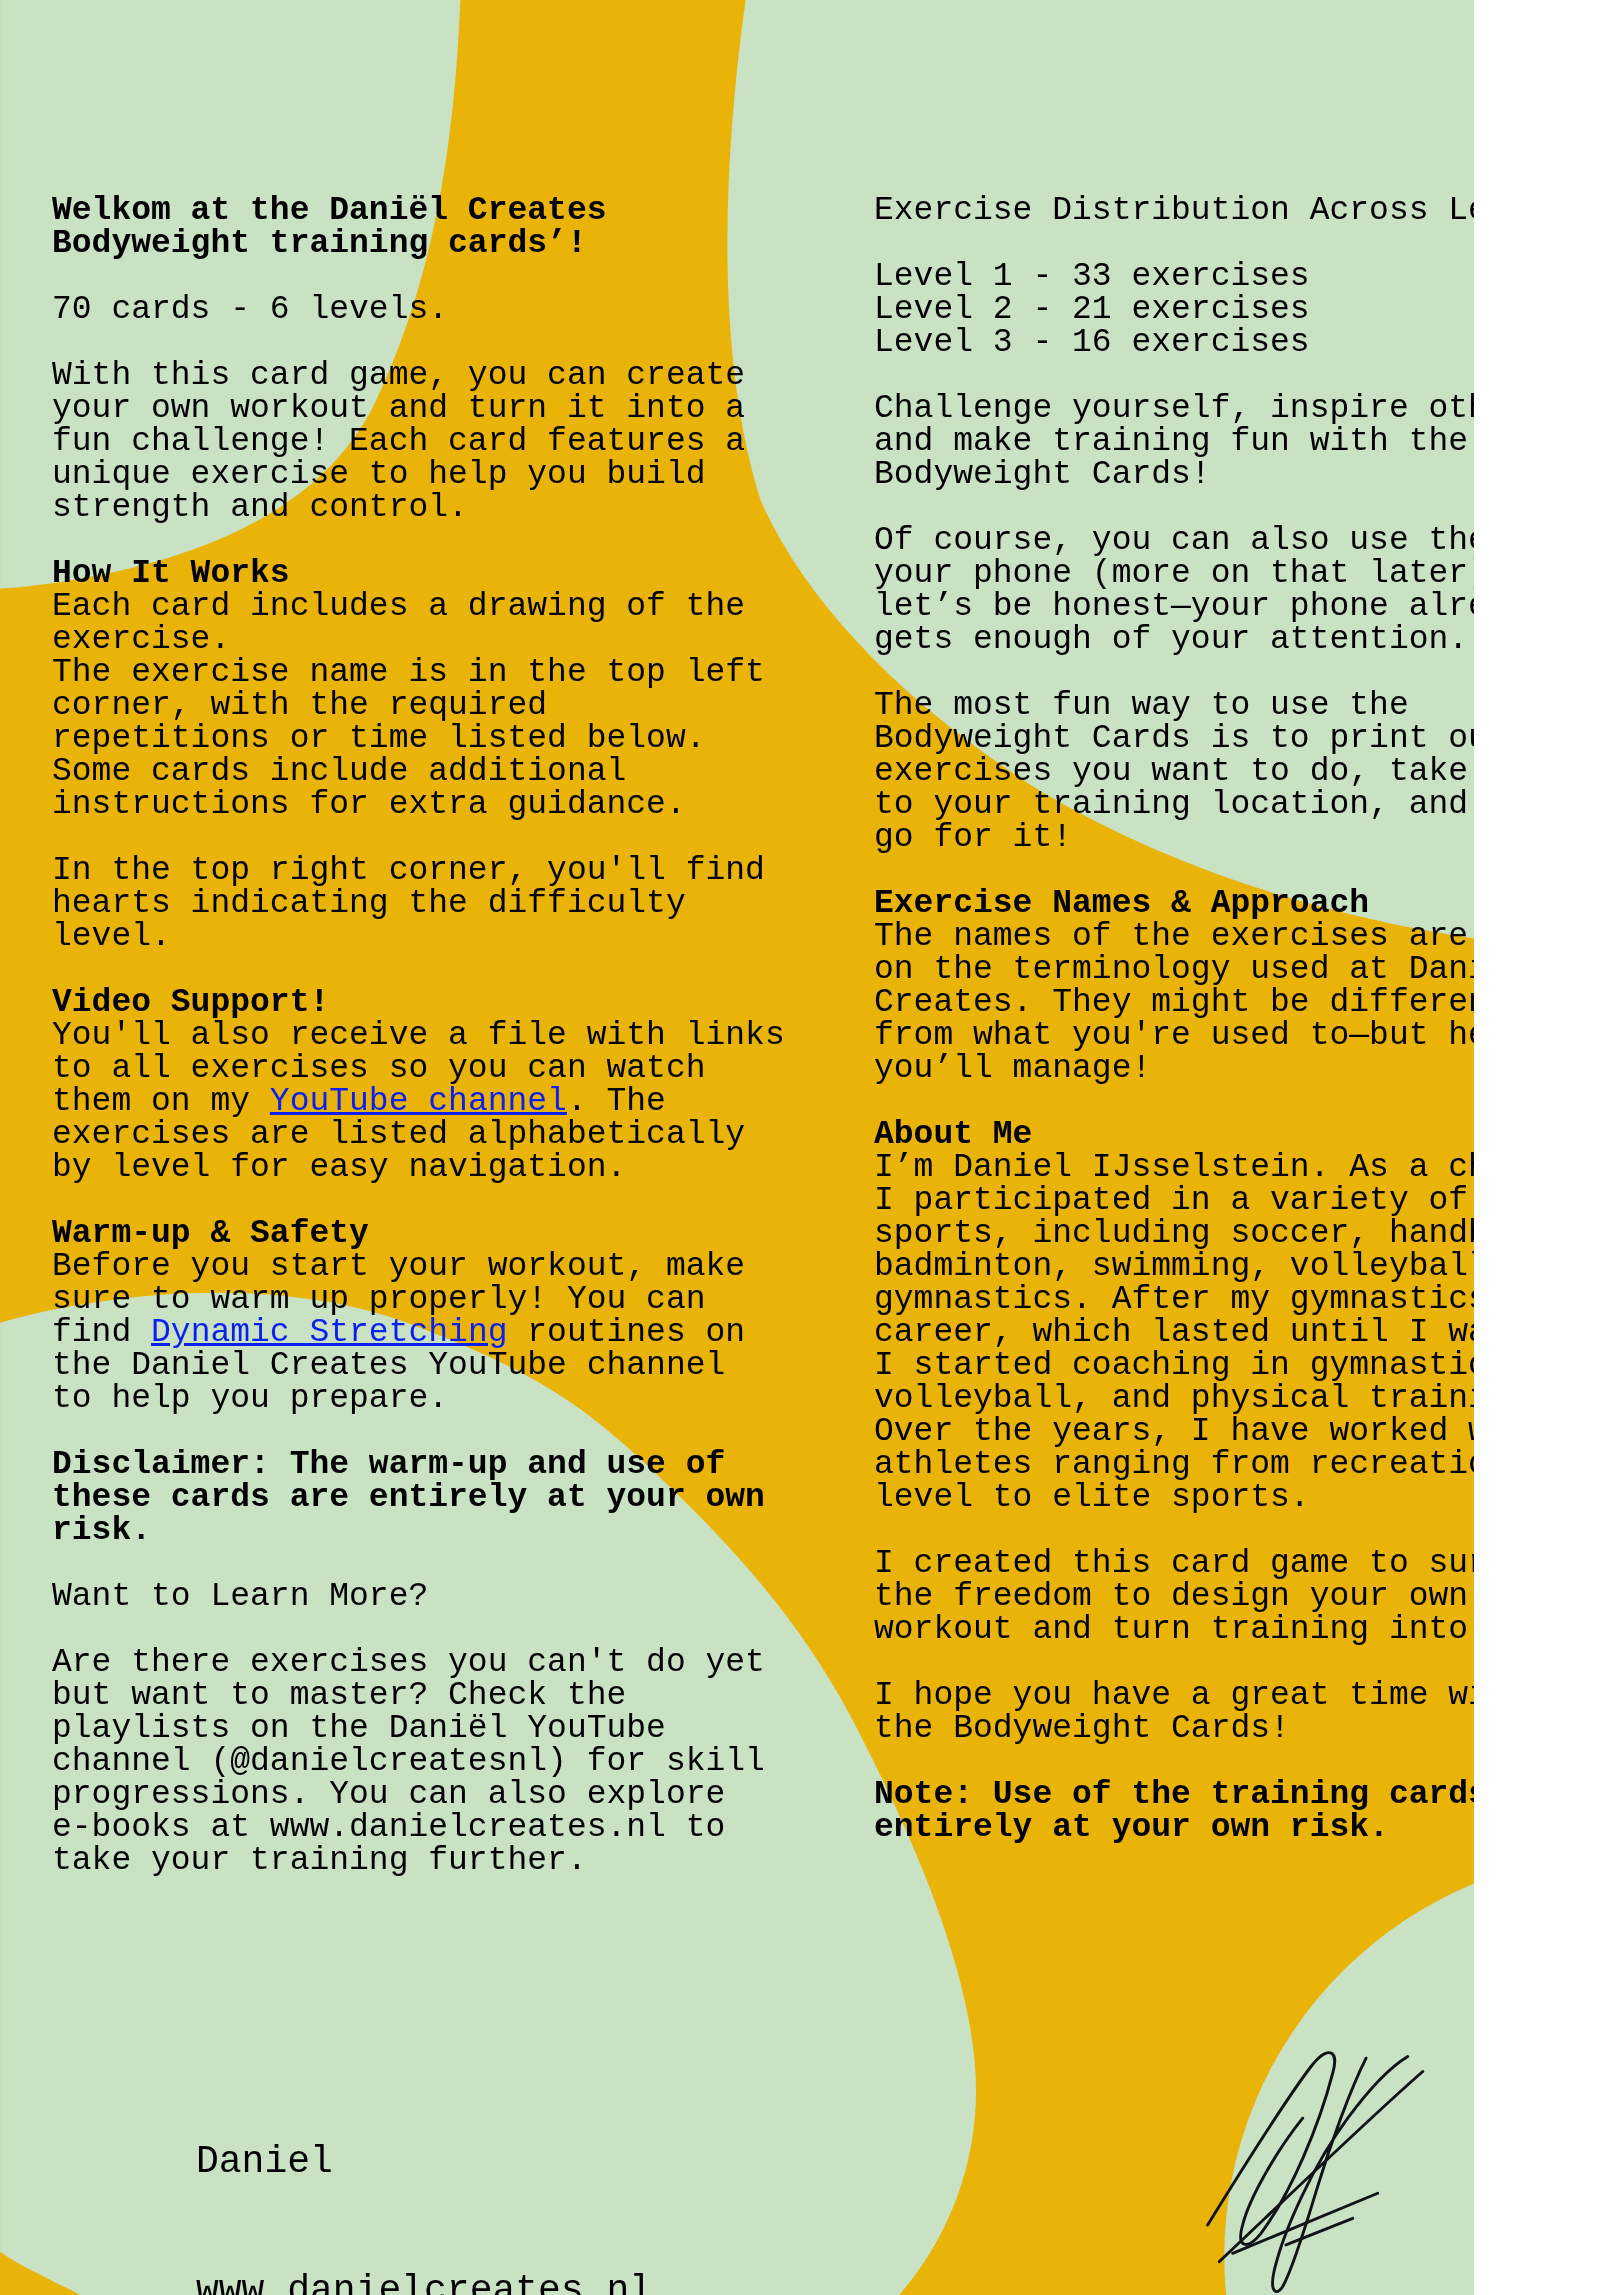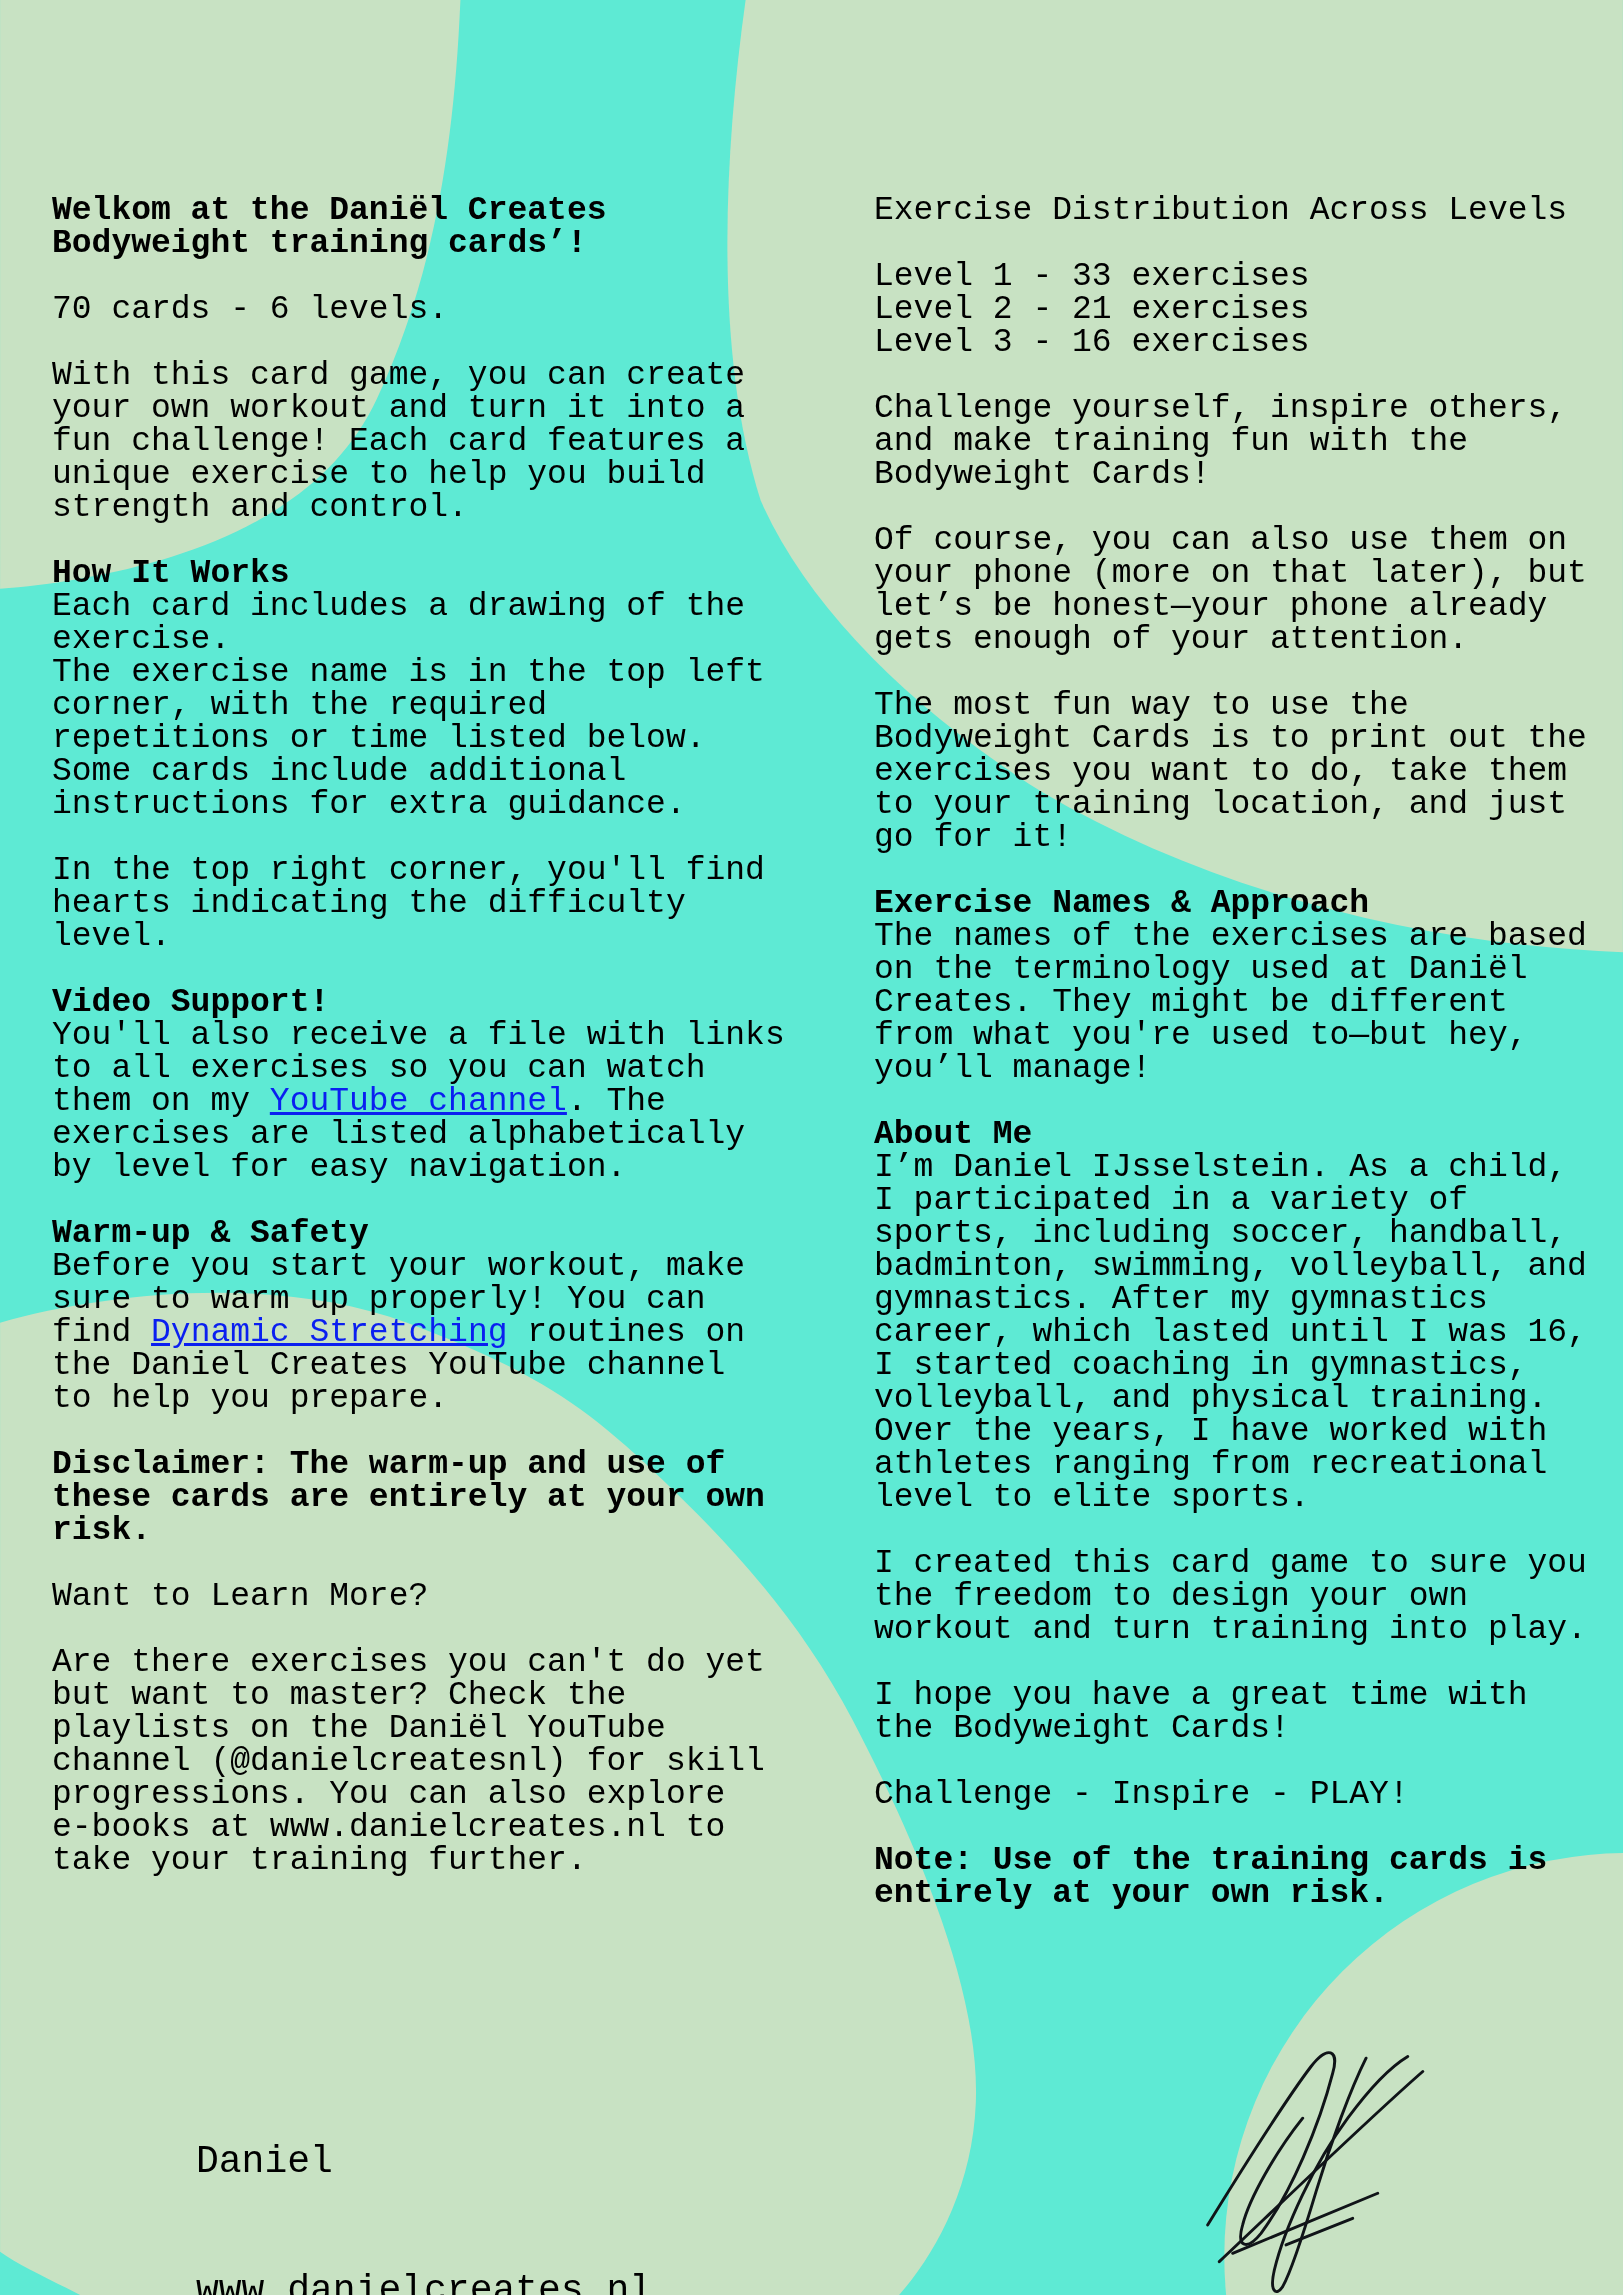--- a/index.html
+++ b/index.html
@@ -1,20 +1,20 @@
 <!DOCTYPE html>
 <html style="font-size:13.3px"><head>
 <meta charset="utf-8">
 <style>
   html, body { margin: 0; padding: 0; }
   .page {
     position: relative;
-    width: 1623px;
+    width: 1474px;
     height: 2295px;
-    background: #5eead4;
+    background: #eab308;
     overflow: hidden;
     font-family: "Liberation Mono", "DejaVu Sans Mono", monospace;
     font-size: 33px;
     line-height: 33px;
     color: #000000;
   }
   .bg-svg, .sig-svg {
     position: absolute;
     left: 0; top: 0;
     width: 1623px; height: 2295px;
@@ -115,21 +115,21 @@
 badminton, swimming, volleyball, and
 gymnastics. After my gymnastics
 career, which lasted until I was 16,
 I started coaching in gymnastics,
 volleyball, and physical training.
 Over the years, I have worked with
 athletes ranging from recreational
 level to elite sports.</span></div><div class="block"><span>I created this card game to sure you
 the freedom to design your own
 workout and turn training into play.</span></div><div class="block"><span>I hope you have a great time with
-the Bodyweight Cards!</span></div><div class="block"><span>Challenge - Inspire - PLAY!</span></div><div class="block"><span class="b">Note: Use of the training cards is
+the Bodyweight Cards!</span></div><div class="block"><span class="b">Note: Use of the training cards is
 entirely at your own risk.</span></div></div>
 
   <div class="footer">
     <div>Daniel</div>
     <div>www.danielcreates.nl</div>
     
   </div>
 
   <svg class="sig-svg" viewBox="0 0 1946 2752" aria-hidden="true">
     <g fill="none" stroke="#101418" stroke-width="3.5" stroke-linecap="round">

